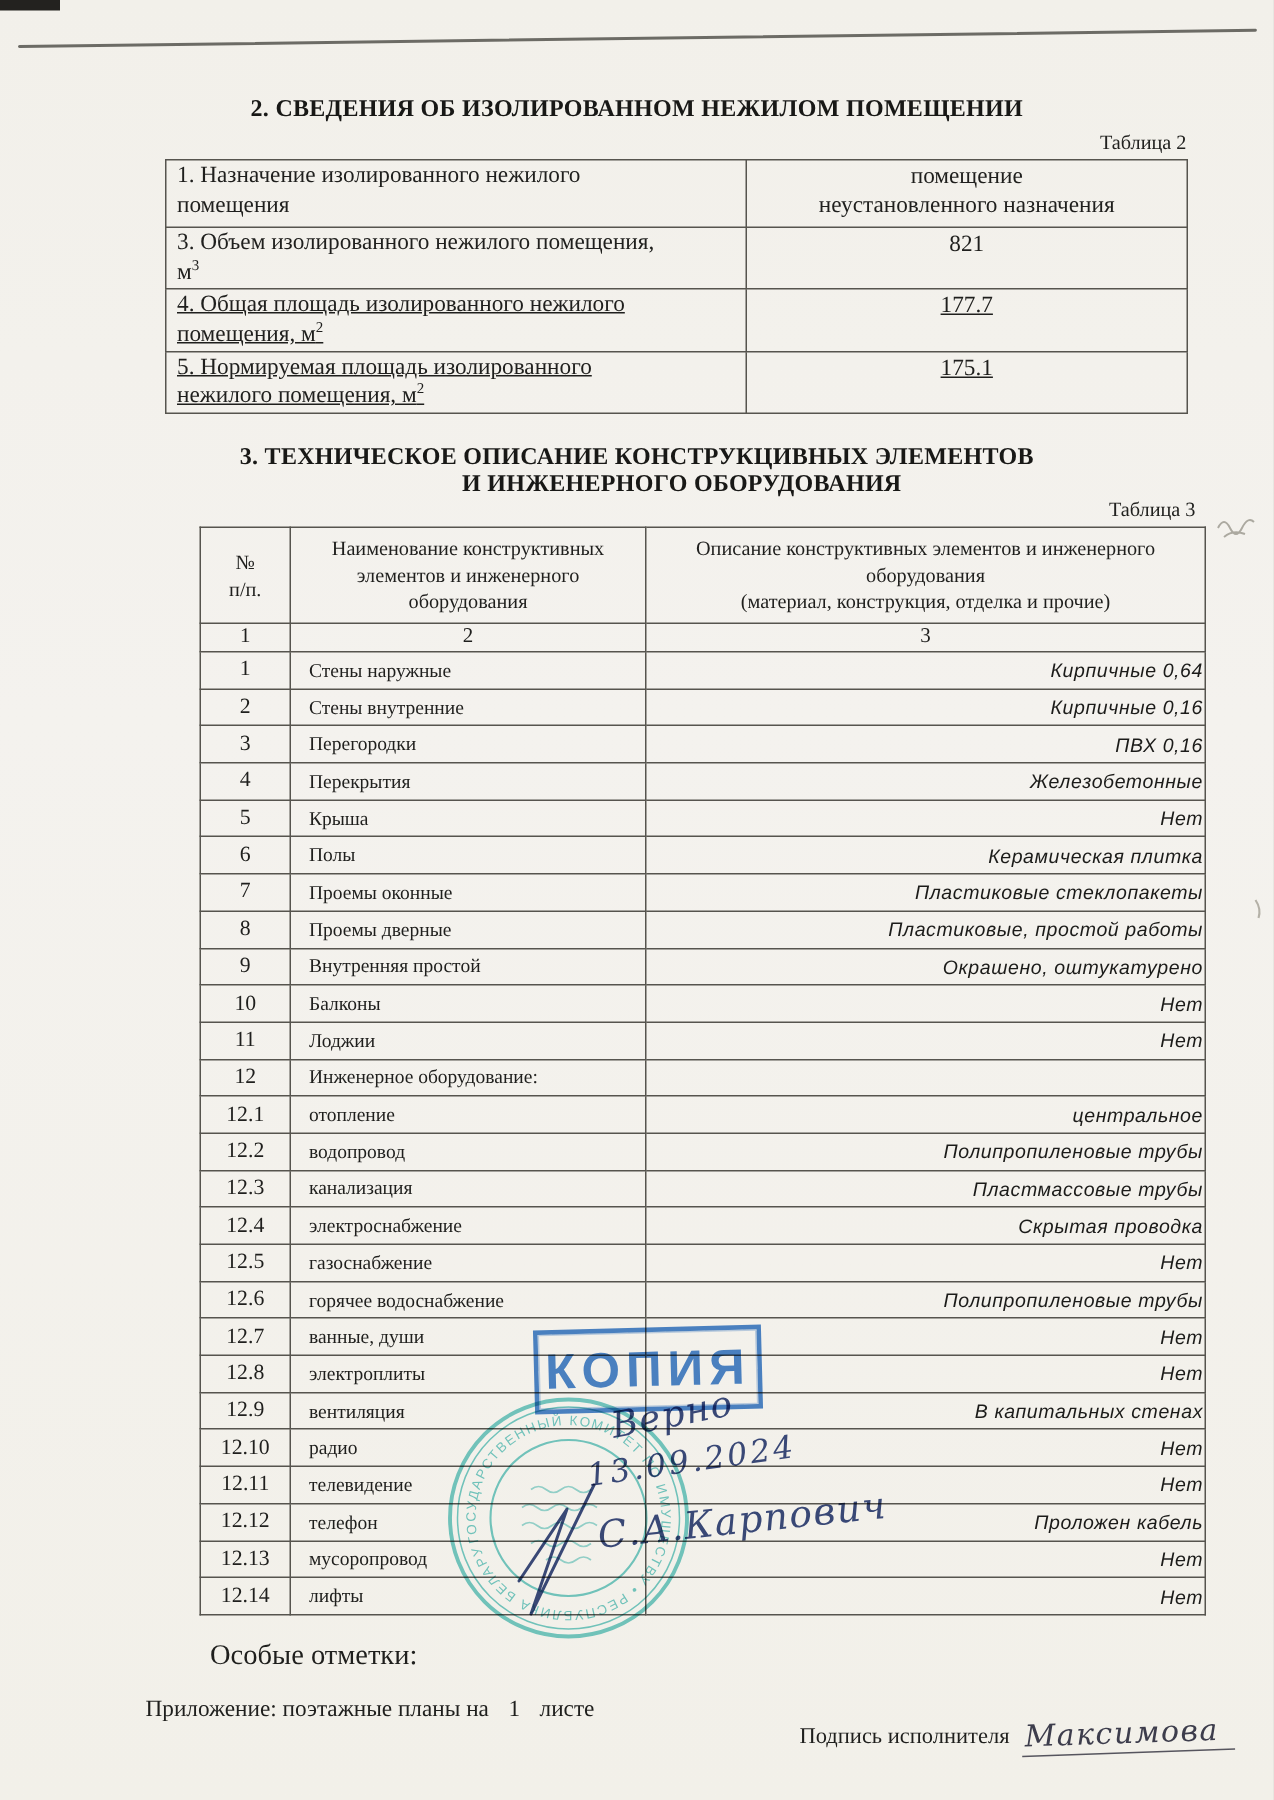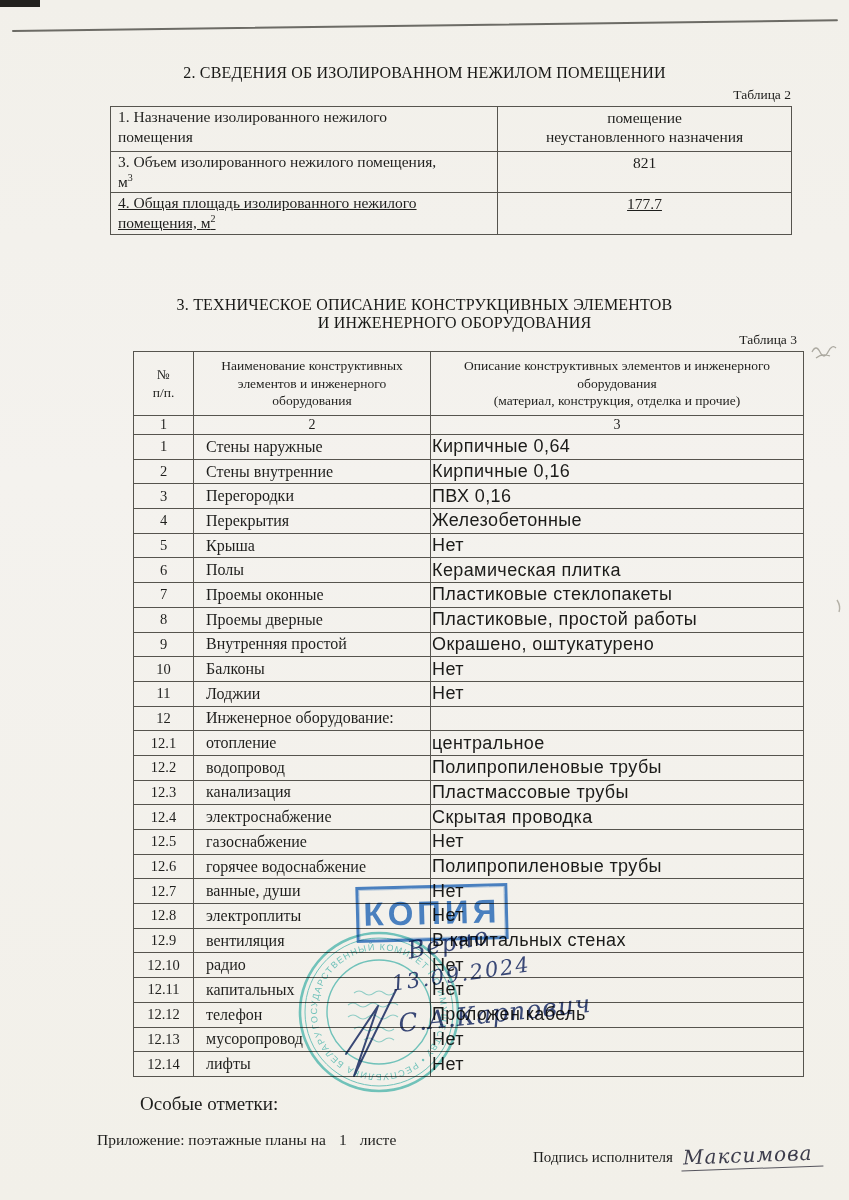--- a/index.html
+++ b/index.html
@@ -9,21 +9,21 @@
     background-image:linear-gradient(180deg,#f2f0ea 0%, #f4f2ee 40%, #f2f0e9 100%);
     overflow:hidden;
     font-family:"Liberation Serif", serif;
     color:#1f1f1d;
   }
   
   .scan-topline{position:absolute;left:12px;top:30px;width:826px;height:2px;background:#55534d;transform:rotate(-0.75deg);transform-origin:left center;opacity:.85;border-radius:2px;}
   .corner-mark{position:absolute;left:0;top:0;width:40px;height:7px;background:#23221f;}
   .artifact{position:absolute;opacity:.7;}
   
-  .title{position:absolute;left:0;width:100%;text-align:center;font-size:16px;letter-spacing:.2px;color:#181816;white-space:nowrap;}
+  .title{position:absolute;left:0;width:100%;text-align:center;font-size:16px;letter-spacing:.2px;color:#181816;white-space:nowrap;font-weight:bold;}
   .t2-cap{top:64px;}
   .t3-cap-1{top:296px;}
   .t3-cap-2{top:314px;padding-left:30px;}
   .tbl-label{position:absolute;font-size:13.5px;text-align:right;color:#21211f;}
   .tbl-label-2{left:110px;width:681px;top:87px;}
   .tbl-label-3{left:133px;width:664px;top:332px;}
   
   table{border-collapse:collapse;table-layout:fixed;}
   td,th{border:1px solid #56544e;font-weight:normal;}
   .t2{position:absolute;left:110px;top:106px;width:681px;}
@@ -41,22 +41,22 @@
   .t2-value span{white-space:pre-line;}
   
   .t3{position:absolute;left:133px;top:351px;width:670px;}
   .t3 col.c1{width:60px;} .t3 col.c2{width:237px;} .t3 col.c3{width:373px;}
   .t3 thead tr.hdr{height:64px;}
   .t3 thead tr.nums{height:19px;}
   .t3 tbody tr{height:24.7px;}
   .t3 th{font-size:13.5px;line-height:1.3;text-align:center;vertical-align:middle;white-space:pre-line;padding:2px;}
   .t3 .colnum{font-size:14px;text-align:center;}
   .t3-num{text-align:center;font-size:14.5px;padding:0 2px;}
-  .t3-name{padding-left:12px;font-size:16px;}
-  .t3-desc{text-align:left;font-family:"Liberation Sans", sans-serif;font-size:18px;letter-spacing:.4px;color:#1b1b19;}
+  .t3-name{padding-left:12px;font-size:13px;}
+  .t3-desc{text-align:right;font-family:"Liberation Sans", sans-serif;font-size:13px;letter-spacing:.4px;color:#1b1b19;font-style:italic;}
   
   .notes{position:absolute;left:140px;top:1093px;font-size:19px;}
   .attachment{position:absolute;left:97px;top:1131px;font-size:15.5px;}
   .attachment .count{display:inline-block;margin:0 13px;}
   .sign-line{position:absolute;left:533px;top:1143px;font-size:15px;white-space:nowrap;}
   .sig-name{display:inline-block;margin-left:8px;font-family:"DejaVu Serif", serif;font-style:italic;font-size:20px;letter-spacing:1px;color:#3d3d4c;border-bottom:1.5px solid #56555e;padding:0 10px 1px 2px;transform:rotate(-2deg);}
   
   .stamp,.hw{pointer-events:none;mix-blend-mode:multiply;}
   .stamp-copy{
     position:absolute;left:356px;top:885px;width:146px;height:50px;
@@ -98,20 +98,25 @@
         </tr>
         <tr>
           <td class="t2-label"><span>3. Объем изолированного нежилого помещения,
 м</span><sup>3</sup></td>
           <td class="t2-value"><span>821</span></td>
         </tr>
         <tr>
           <td class="t2-label"><span>4. Общая площадь изолированного нежилого
 помещения, м</span><sup>2</sup></td>
           <td class="t2-value"><span>177.7</span></td>
+        </tr>
+        <tr>
+          <td class="t2-label"><span>5. Нормируемая площадь изолированного
+нежилого помещения, м</span><sup>2</sup></td>
+          <td class="t2-value"><span>175.1</span></td>
         </tr>
       </tbody>
   </table>
 
   <div class="title t3-cap-1">3. ТЕХНИЧЕСКОЕ ОПИСАНИЕ КОНСТРУКЦИВНЫХ ЭЛЕМЕНТОВ</div>
   <div class="title t3-cap-2">И ИНЖЕНЕРНОГО ОБОРУДОВАНИЯ</div>
   <div class="tbl-label tbl-label-3">Таблица 3</div>
 
   <table class="t3">
     <colgroup>
@@ -242,21 +247,21 @@
           <td class="t3-name">вентиляция</td>
           <td class="t3-desc">В  капитальных  стенах</td>
         </tr>
         <tr>
           <td class="t3-num">12.10</td>
           <td class="t3-name">радио</td>
           <td class="t3-desc">Нет</td>
         </tr>
         <tr>
           <td class="t3-num">12.11</td>
-          <td class="t3-name">капитальных</td>
+          <td class="t3-name">телевидение</td>
           <td class="t3-desc">Нет</td>
         </tr>
         <tr>
           <td class="t3-num">12.12</td>
           <td class="t3-name">телефон</td>
           <td class="t3-desc">Проложен  кабель</td>
         </tr>
         <tr>
           <td class="t3-num">12.13</td>
           <td class="t3-name">мусоропровод</td>

